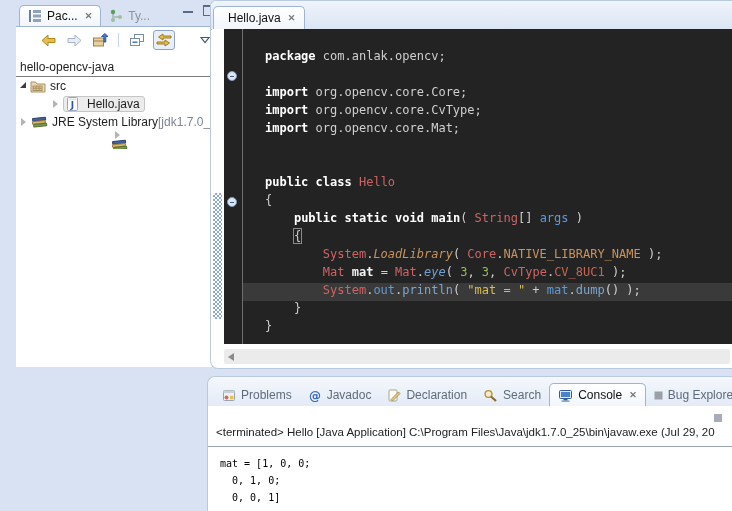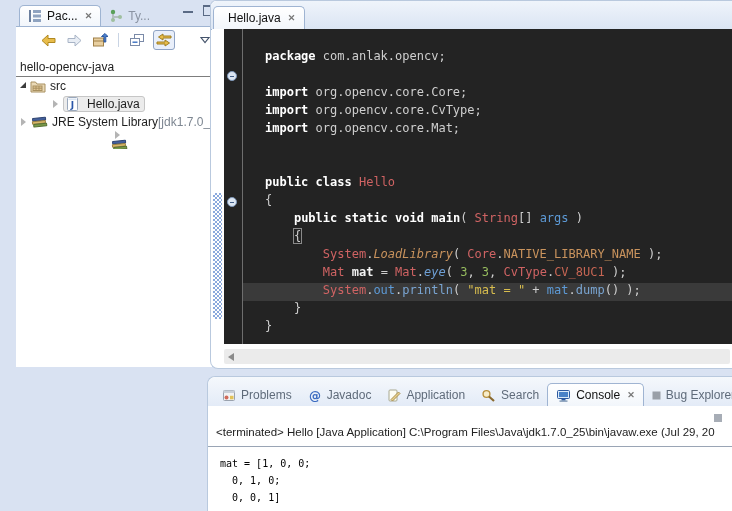--- a/index.html
+++ b/index.html
@@ -319,21 +319,21 @@
         </span>
         <span>Javadoc</span>
       </div>
       <div class="tab inactive">
         <span class="icon">
           <svg width="14" height="13" viewBox="0 0 14 13">
             <rect x="2" y="1" width="8" height="11" rx="1" fill="#fdfdf4" stroke="#a8a890"></rect>
             <path d="M5 12.5 L12.5 5 L14 6.5 L6.5 14 Z" transform="translate(-1,-2)" fill="#e8cf8a" stroke="#a89050"></path>
           </svg>
         </span>
-        <span>Application</span>
+        <span>Declaration</span>
       </div>
       <div class="tab inactive">
         <span class="icon">
           <svg width="15" height="13" viewBox="0 0 15 13">
             <circle cx="5.5" cy="5" r="3.4" fill="#f7edc9" stroke="#b8913f" stroke-width="1.4"></circle>
             <line x1="8" y1="7.5" x2="13" y2="12" stroke="#8a6a2f" stroke-width="2.2"></line>
           </svg>
         </span>
         <span>Search</span>
       </div>

